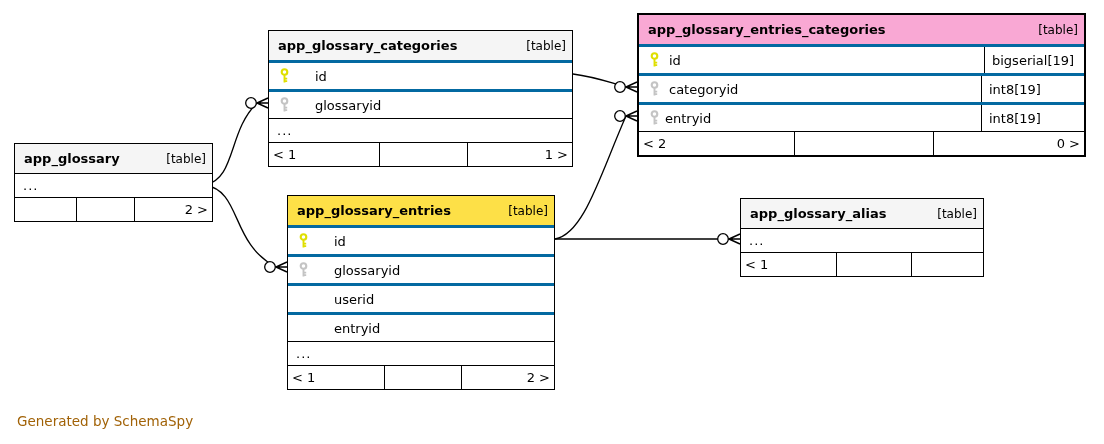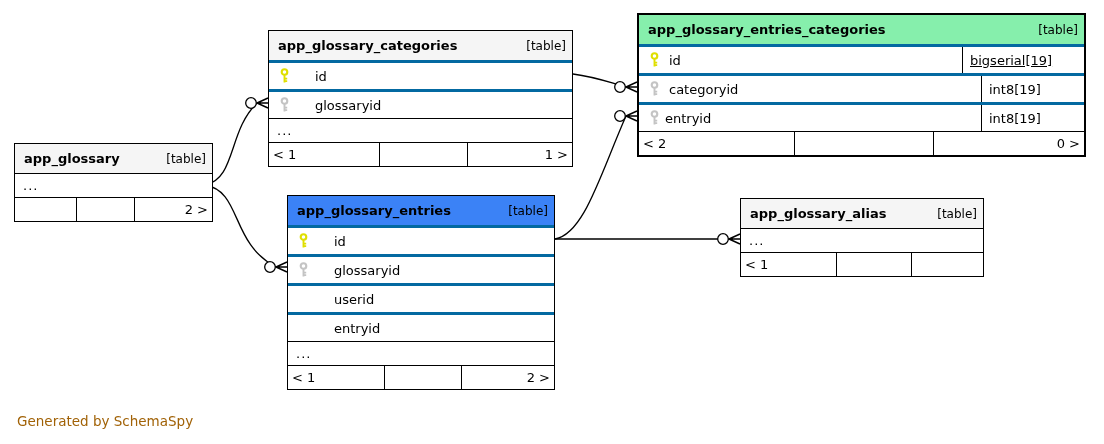--- a/index.html
+++ b/index.html
@@ -114,31 +114,31 @@
           <span class="fname" style="margin-left: 46px;">glossaryid</span>
         </div>
         <div class="ellipsisrow">...</div>
         <div class="tfooter">
           <span class="fcell" style="width: 110px;">&lt; 1</span>
           <span class="fcell" style="width: 88px;"></span>
           <span class="fcell lastcell">1 &gt;</span>
         </div>
       </div>
       <div class="db-table emphasized" style="left: 637px; top: 13px; width: 449px;">
-        <div class="tbl-header" style="background: #86efac; justify-content: space-between;">
+        <div class="tbl-header" style="background: #f9a8d4; justify-content: space-between;">
           <span class="tbl-name">app_glossary_entries_categories</span>
           <span class="tbl-tag">[table]</span>
         </div>
         <div class="trow">
           <svg width="11" height="16" viewBox="0 0 11 16" class="key-icon">
             <circle cx="5.5" cy="4" r="2.8" fill="none" stroke="#dfdf00" stroke-width="2.1"></circle>
             <path d="M5.5,6.8 L5.5,14.6 M5.5,10.6 L8.2,10.6 M5.5,13.1 L8.2,13.1" stroke="#dfdf00" stroke-width="1.9" fill="none"></path>
           </svg>
           <span class="fname" style="margin-left: 30px;">id</span>
-          <span class="typecell" style="width: 122px; text-decoration: underline;">bigserial[19]</span>
+          <span class="typecell" style="width: 100px;">bigserial[19]</span>
         </div>
         <div class="trow">
           <svg width="11" height="16" viewBox="0 0 11 16" class="key-icon">
             <circle cx="5.5" cy="4" r="2.8" fill="none" stroke="#c4c4c4" stroke-width="2.1"></circle>
             <path d="M5.5,6.8 L5.5,14.6 M5.5,10.6 L8.2,10.6 M5.5,13.1 L8.2,13.1" stroke="#c4c4c4" stroke-width="1.9" fill="none"></path>
           </svg>
           <span class="fname" style="margin-left: 30px;">categoryid</span>
           <span class="typecell" style="width: 103px;">int8[19]</span>
         </div>
         <div class="trow">
@@ -149,21 +149,21 @@
           <span class="fname" style="margin-left: 26px;">entryid</span>
           <span class="typecell" style="width: 103px;">int8[19]</span>
         </div>
         <div class="tfooter">
           <span class="fcell" style="width: 155px;">&lt; 2</span>
           <span class="fcell" style="width: 139px;"></span>
           <span class="fcell lastcell">0 &gt;</span>
         </div>
       </div>
       <div class="db-table" style="left: 287px; top: 195px; width: 268px;">
-        <div class="tbl-header" style="background: #3b82f6;">
+        <div class="tbl-header" style="background: #fde047;">
           <span class="tbl-name">app_glossary_entries</span>
           <span class="tbl-tag">[table]</span>
         </div>
         <div class="trow">
           <svg width="11" height="16" viewBox="0 0 11 16" class="key-icon">
             <circle cx="5.5" cy="4" r="2.8" fill="none" stroke="#dfdf00" stroke-width="2.1"></circle>
             <path d="M5.5,6.8 L5.5,14.6 M5.5,10.6 L8.2,10.6 M5.5,13.1 L8.2,13.1" stroke="#dfdf00" stroke-width="1.9" fill="none"></path>
           </svg>
           <span class="fname" style="margin-left: 46px;">id</span>
         </div>

